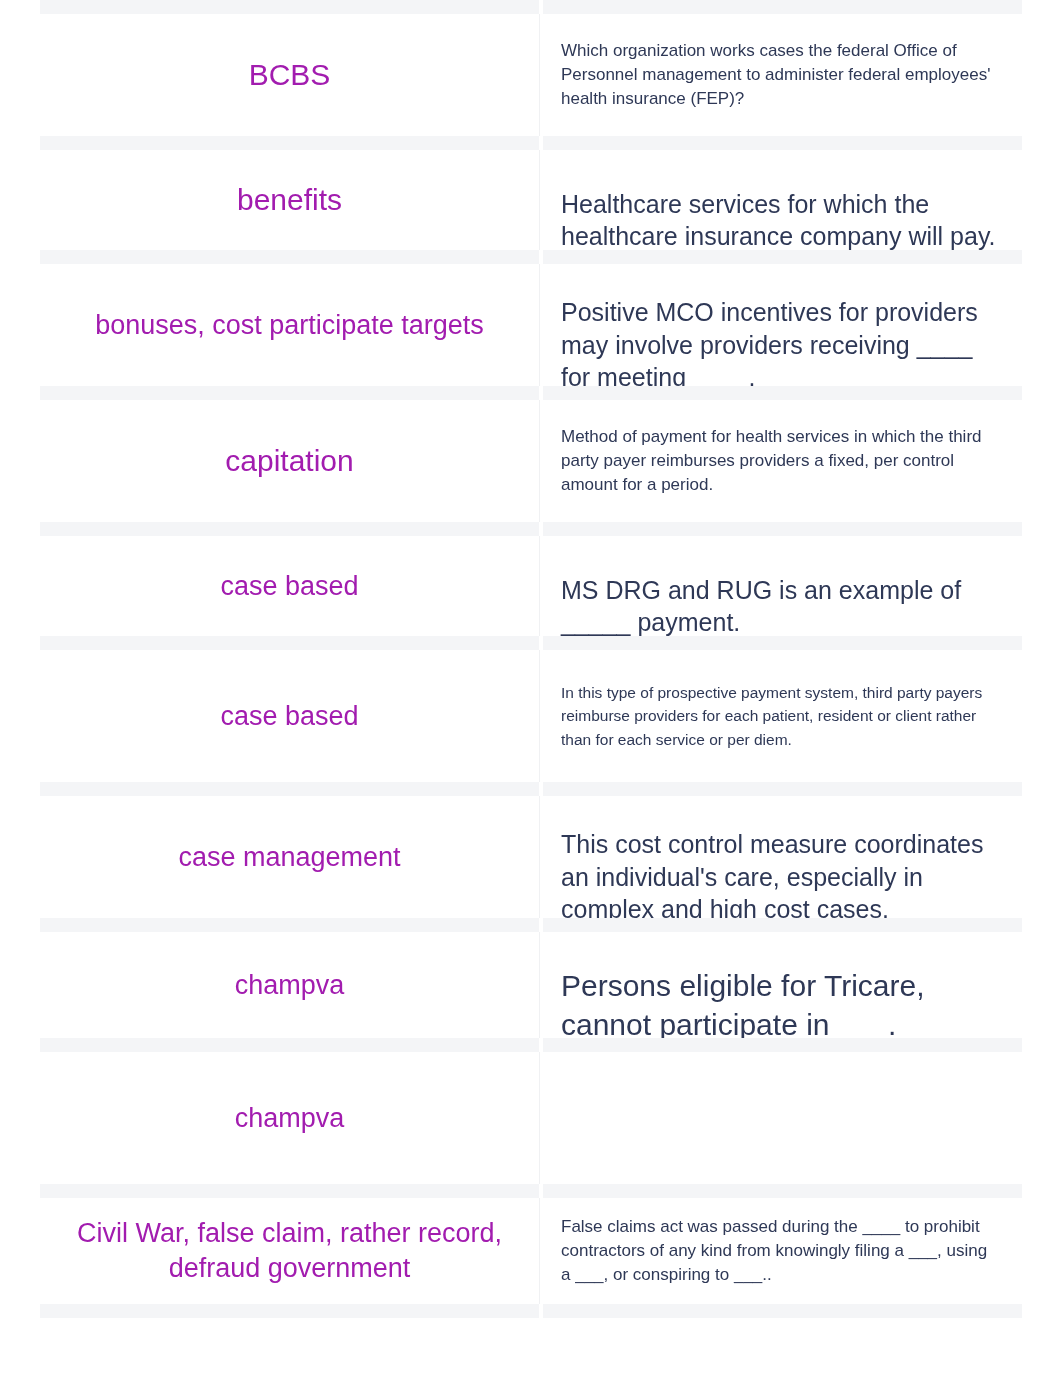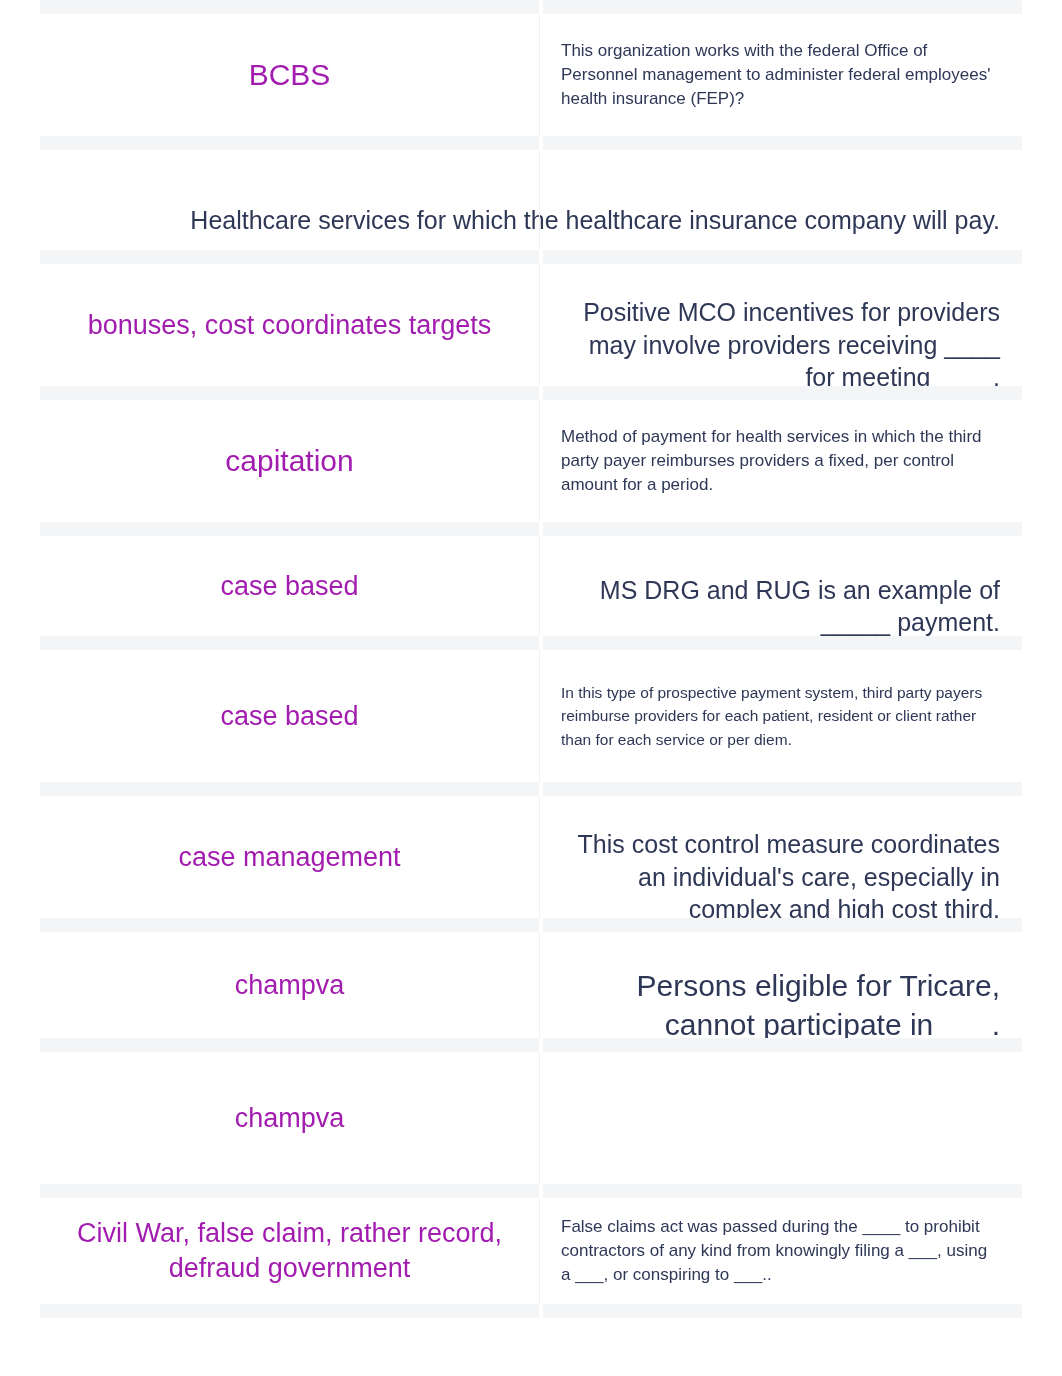--- a/index.html
+++ b/index.html
@@ -86,52 +86,55 @@
     width: 100%;
   }
 
   
   .sz-xl { font-size: 30px; }
   .sz-lg { font-size: 27px; }
   .sz-md { font-size: 25px; }
   .sz-sm { font-size: 17px; line-height: 1.42; }
   .sz-xs { font-size: 15.5px; line-height: 1.5; }
 
-  .align-center { text-align: right; margin-top: 40px; }
+  .align-center { text-align: left; margin-top: 40px; }
   .align-left   { text-align: left; }
 
   .h-100 { height: 100px; }
   .h-122 { height: 122px; }
   .h-132 { height: 132px; }
   .h-106 { height: 106px; }
 </style>
 </head>
 <body>
 
 <div id="page">
   <div id="cards-container">
       <div class="row-sep"></div>
       <div class="card h-122">
         <div class="term-cell">
           <div class="term-text sz-xl">BCBS</div>
         </div>
         <div class="def-cell">
-          <div class="def-text sz-sm align-left">This organization works with the federal Office of Personnel management to administer federal employees' health insurance (FEP)?</div>
+          <div class="def-text sz-sm align-left">Which organization works cases the federal Office of Personnel management to administer federal employees' health insurance (FEP)?</div>
         </div>
       </div>
       <div class="row-sep"></div>
       <div class="card h-100">
+        <div class="term-cell">
+          <div class="term-text sz-xl">benefits</div>
+        </div>
         <div class="def-cell">
           <div class="def-text sz-md align-center">Healthcare services for which the healthcare insurance company will pay.</div>
         </div>
       </div>
       <div class="row-sep"></div>
       <div class="card h-122">
         <div class="term-cell">
-          <div class="term-text sz-lg">bonuses, cost coordinates targets</div>
+          <div class="term-text sz-lg">bonuses, cost participate targets</div>
         </div>
         <div class="def-cell">
           <div class="def-text sz-md align-center">Positive MCO incentives for providers may involve providers receiving ____ for meeting ____.</div>
         </div>
       </div>
       <div class="row-sep"></div>
       <div class="card h-122">
         <div class="term-cell">
           <div class="term-text sz-xl">capitation</div>
         </div>
@@ -156,21 +159,21 @@
         <div class="def-cell">
           <div class="def-text sz-xs align-left">In this type of prospective payment system, third party payers reimburse providers for each patient, resident or client rather than for each service or per diem.</div>
         </div>
       </div>
       <div class="row-sep"></div>
       <div class="card h-122">
         <div class="term-cell">
           <div class="term-text sz-lg">case management</div>
         </div>
         <div class="def-cell">
-          <div class="def-text sz-md align-center">This cost control measure coordinates an individual's care, especially in complex and high cost third.</div>
+          <div class="def-text sz-md align-center">This cost control measure coordinates an individual's care, especially in complex and high cost cases.</div>
         </div>
       </div>
       <div class="row-sep"></div>
       <div class="card h-106">
         <div class="term-cell">
           <div class="term-text sz-lg">champva</div>
         </div>
         <div class="def-cell">
           <div class="def-text sz-xl align-center">Persons eligible for Tricare, cannot participate in ___.</div>
         </div>

